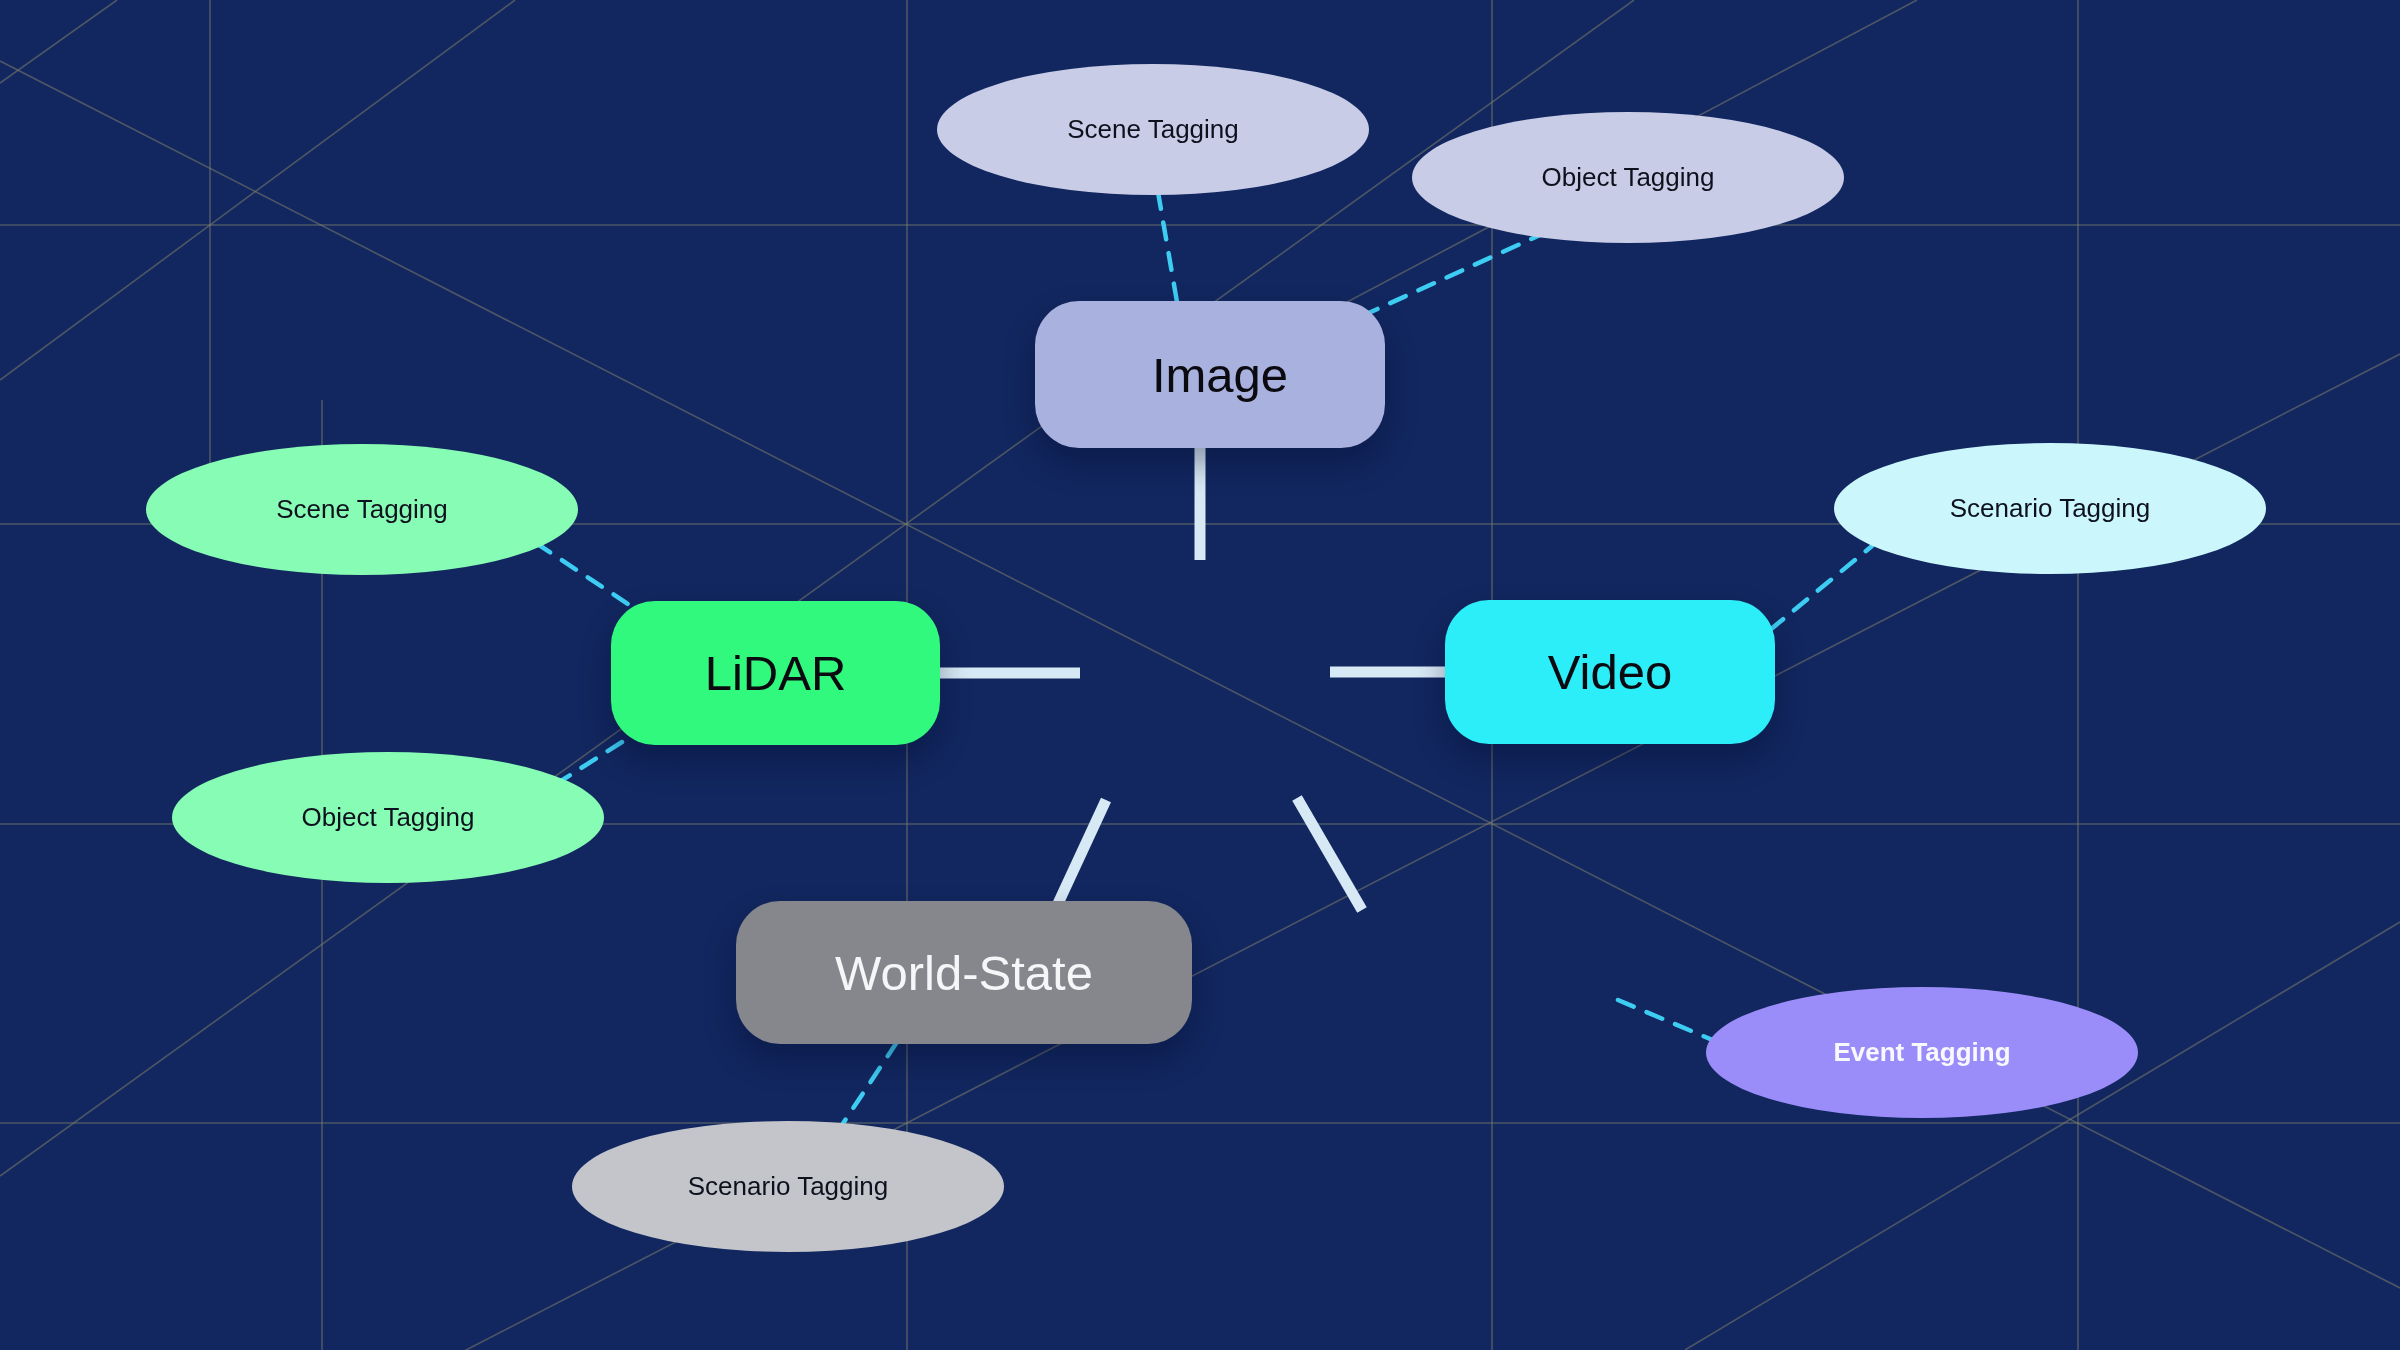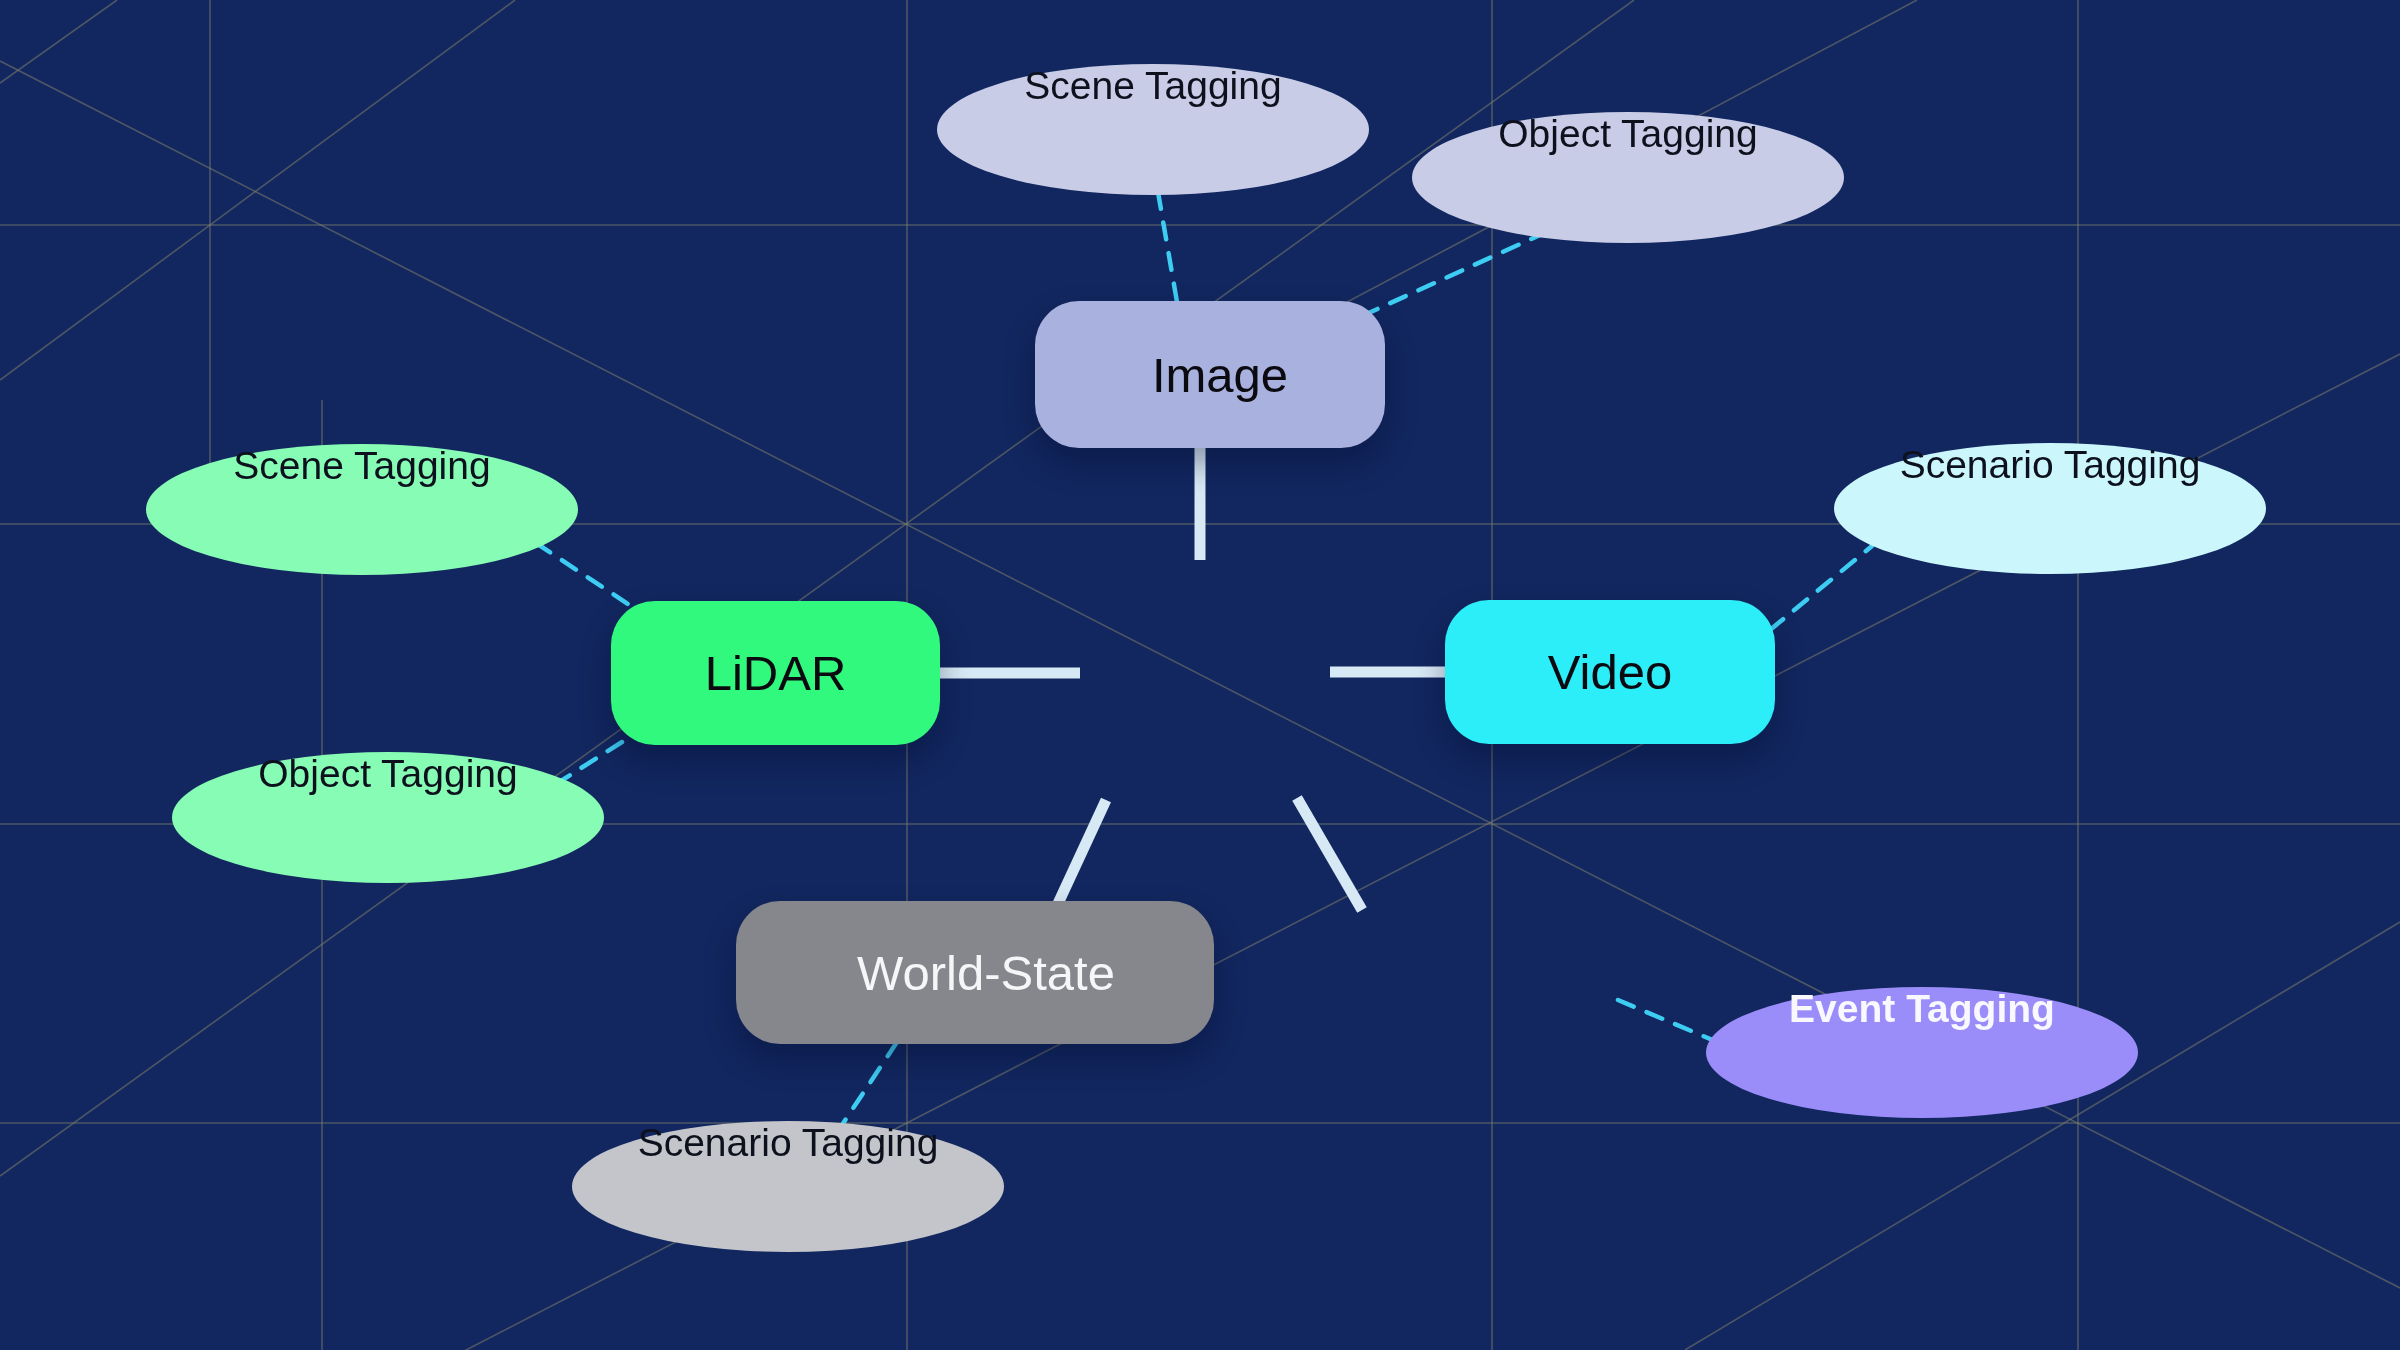--- a/index.html
+++ b/index.html
@@ -38,30 +38,30 @@
     position: absolute;
     display: flex; align-items: center; justify-content: center;
     border-radius: 44px;
     font-size: 49px;
     box-shadow: 0 16px 30px rgba(4, 10, 42, 0.35);
     z-index: 2;
   }
   .node-image  { left: 1035px; top: 301px; width: 330px; height: 147px; }
   .node-lidar  { left:  611px; top: 601px; width: 329px; height: 144px; }
   .node-video  { left: 1445px; top: 600px; width: 330px; height: 144px; }
-  .node-world  { left:  736px; top: 901px; width: 456px; height: 143px; padding-left: 22px; }
+  .node-world  { left:  736px; top: 901px; width: 456px; height: 143px; }
   .node-audio  { left: 1293px; top: 902px; width: 330px; height: 143px; }
 
   
   .tag {
     position: absolute;
     width: 432px; height: 131px;
     border-radius: 50%;
-    display: flex; align-items: flex-start; justify-content: center;
-    font-size: 39px;
+    display: flex; align-items: center; justify-content: center;
+    font-size: 26px;
     z-index: 2;
   }
   .tag-image-scene    { left:  937px; top:   64px; }
   .tag-image-object   { left: 1412px; top:  112px; }
   .tag-lidar-scene    { left:  146px; top:  444px; }
   .tag-lidar-object   { left:  172px; top:  752px; }
   .tag-video-scenario { left: 1834px; top:  443px; }
   .tag-world-scenario { left:  572px; top: 1121px; }
   .tag-audio-event    { left: 1706px; top:  987px; }
 </style>

